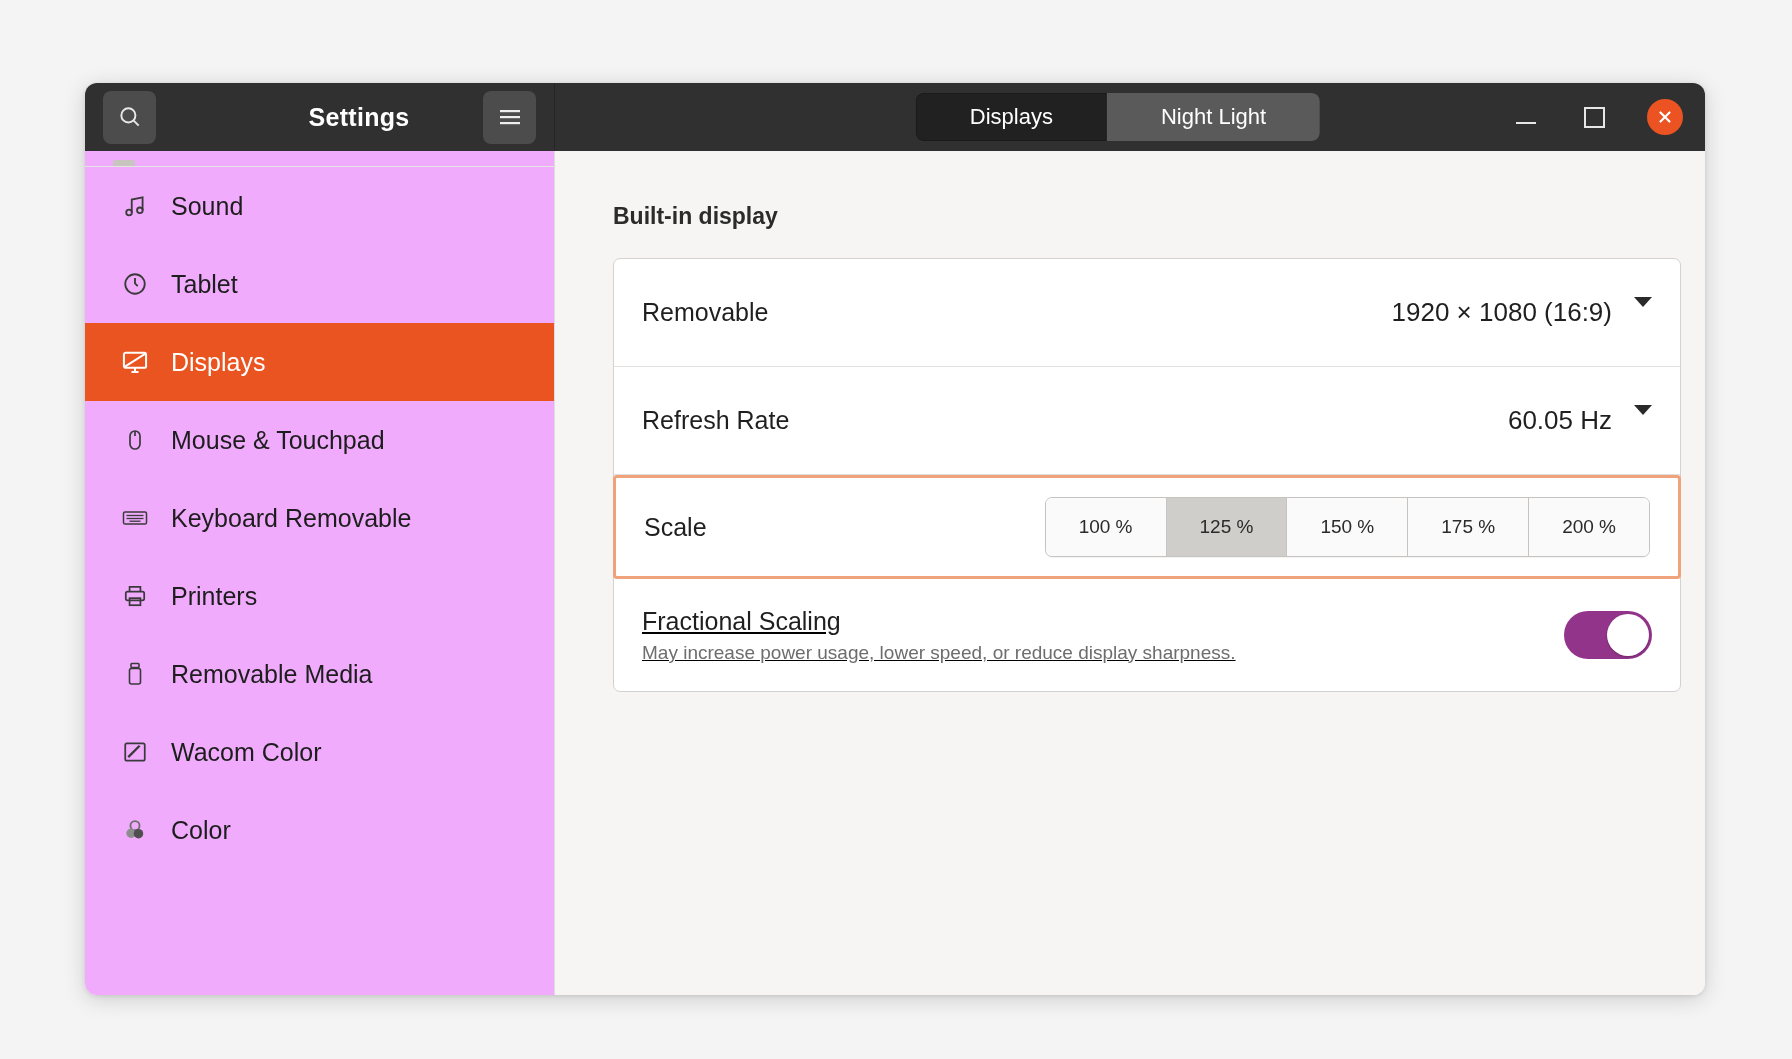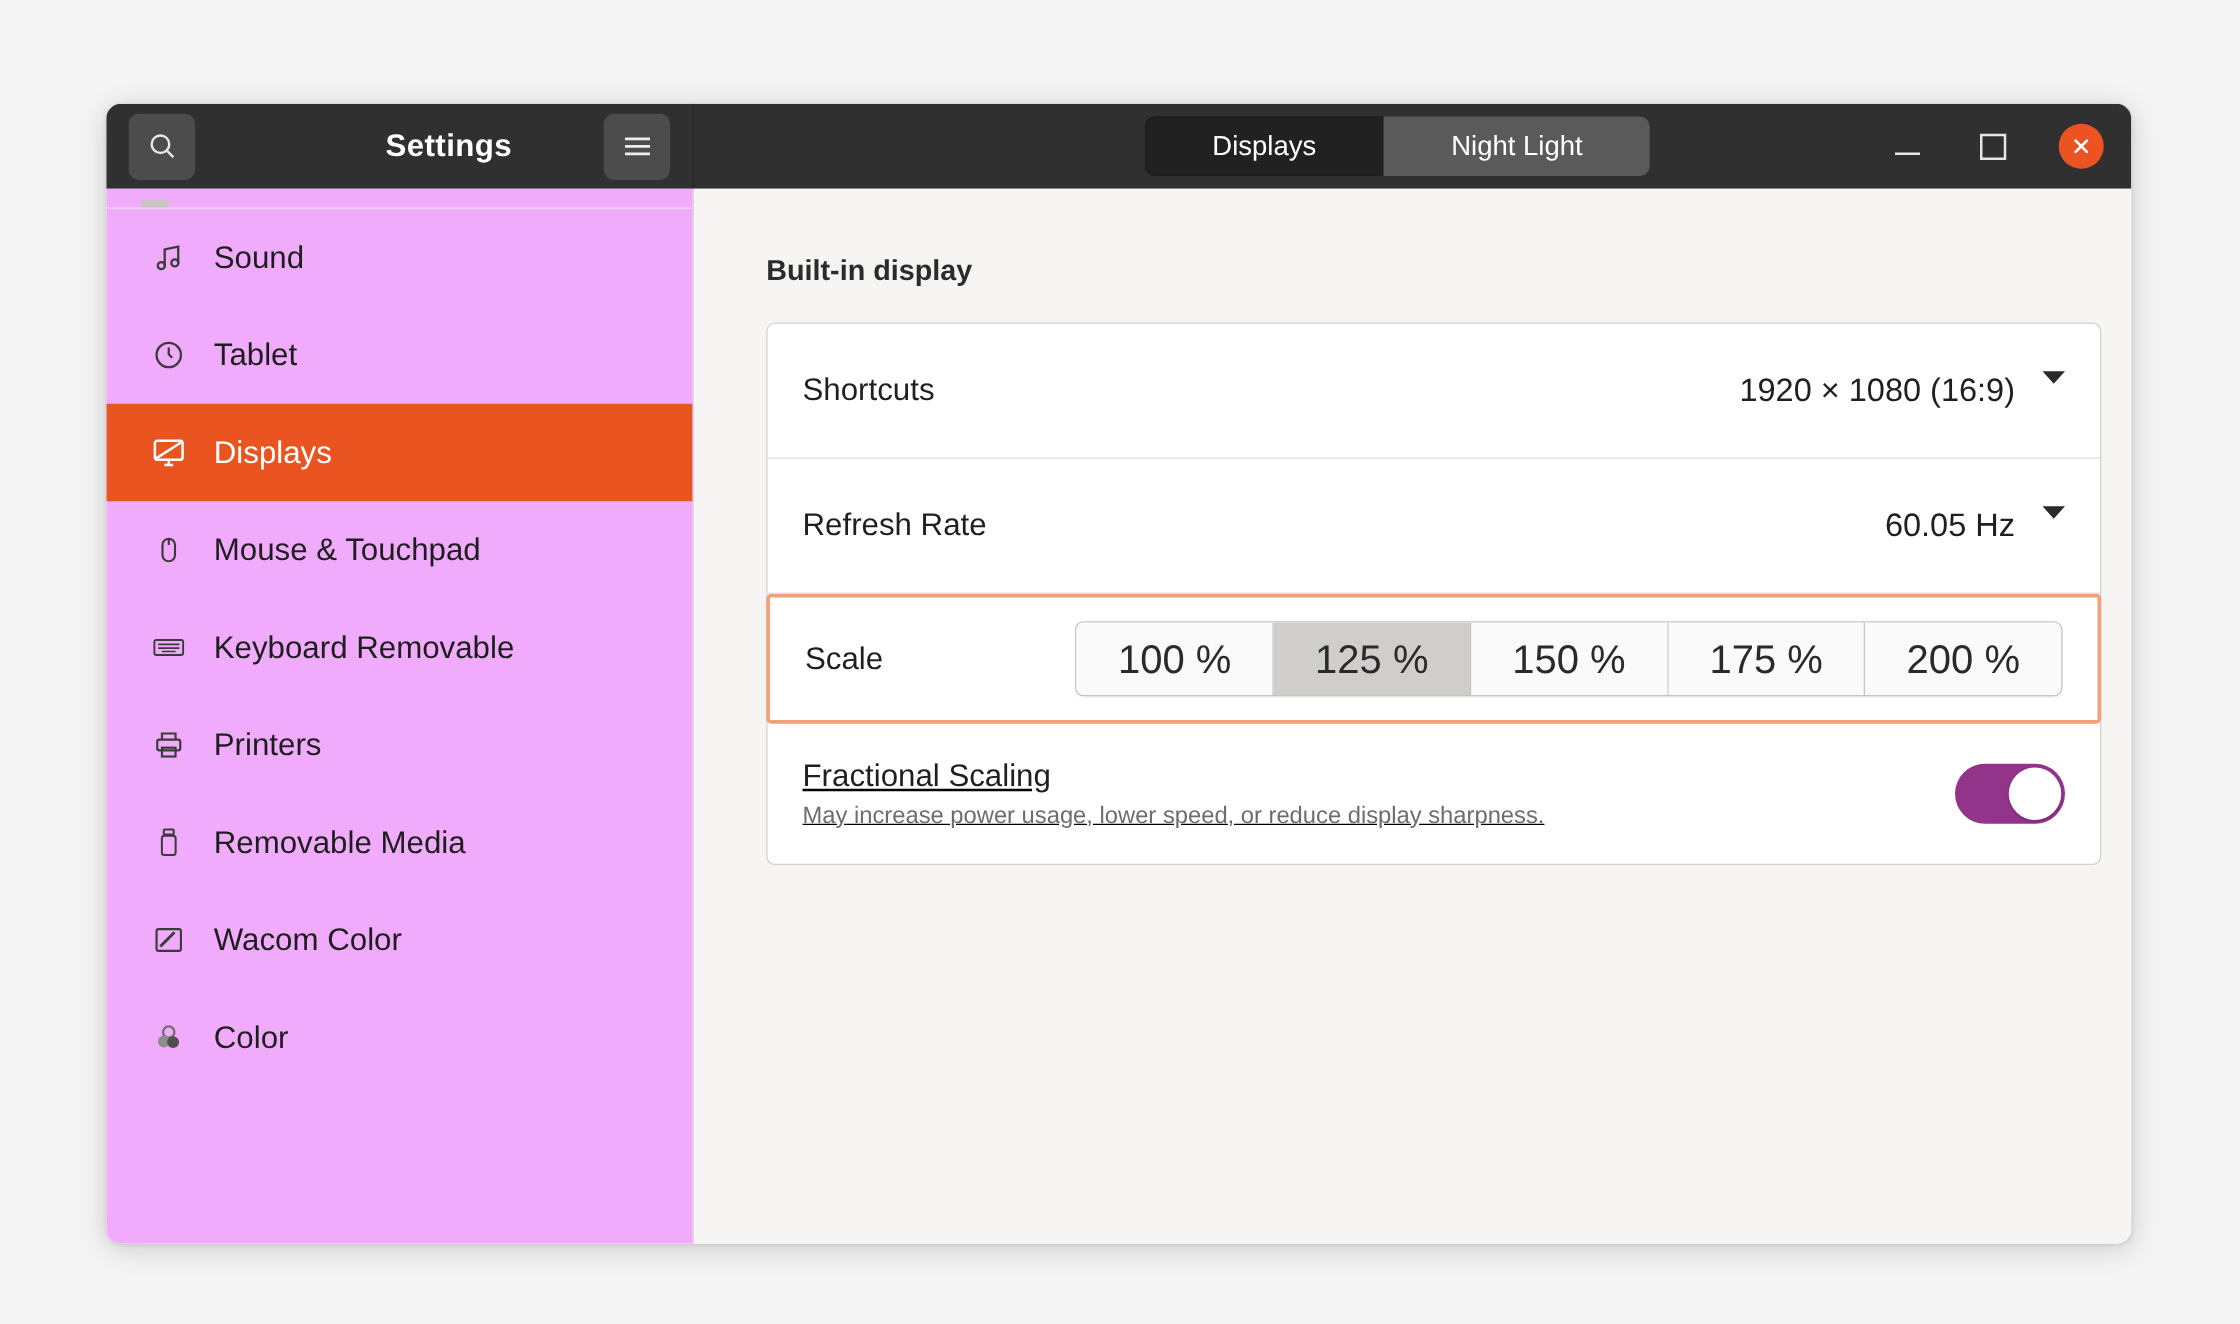--- a/index.html
+++ b/index.html
@@ -242,21 +242,21 @@
     border: 1px solid #c6c3c0;
     border-radius: 7px;
     overflow: hidden;
     box-shadow: 0 1px 1px rgba(0,0,0,0.05);
     background: #fbfafa;
   }
   .seg {
     padding: 0 33px;
     height: 58px;
     line-height: 58px;
-    font-size: 32px;
+    font-size: 19px;
     color: #2a2a2a;
     background: #fbfafa;
     border-right: 1px solid #c6c3c0;
     cursor: pointer;
   }
   .seg:last-child { border-right: none; }
   .seg.selected { background: #d0cecb; }
 
   
   .row.stacked {
@@ -445,21 +445,21 @@
         </div>
       </div>
 
       <div class="main">
 
         <div class="section-title">Built-in display</div>
 
         <div class="card">
 
           <div class="row">
-            <span class="row-label">Shortcuts</span>
+            <span class="row-label">Removable</span>
             <span class="row-value">
               <span>1920 × 1080 (16:9)</span>
               <span class="caret"></span>
             </span>
           </div>
 
           <div class="row">
             <span class="row-label">Refresh Rate</span>
             <span class="row-value">
               <span>60.05 Hz</span>

